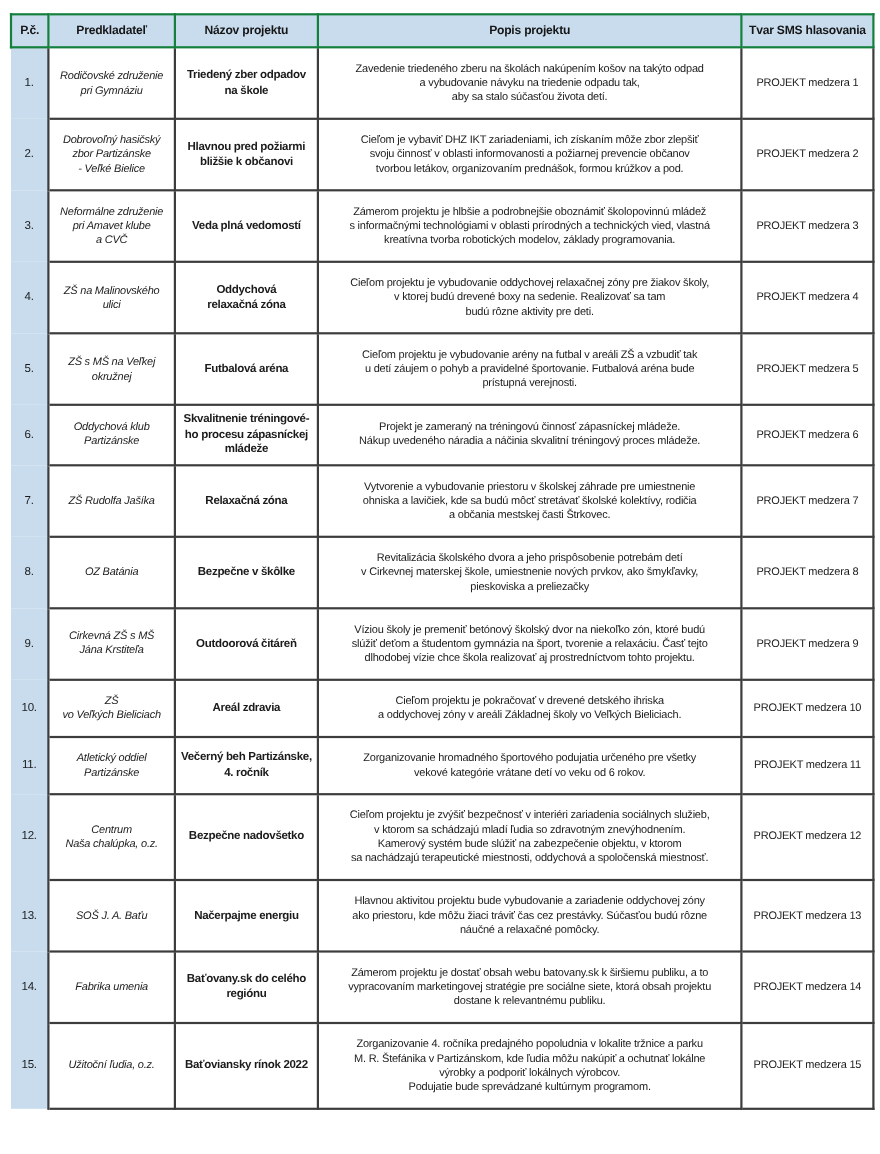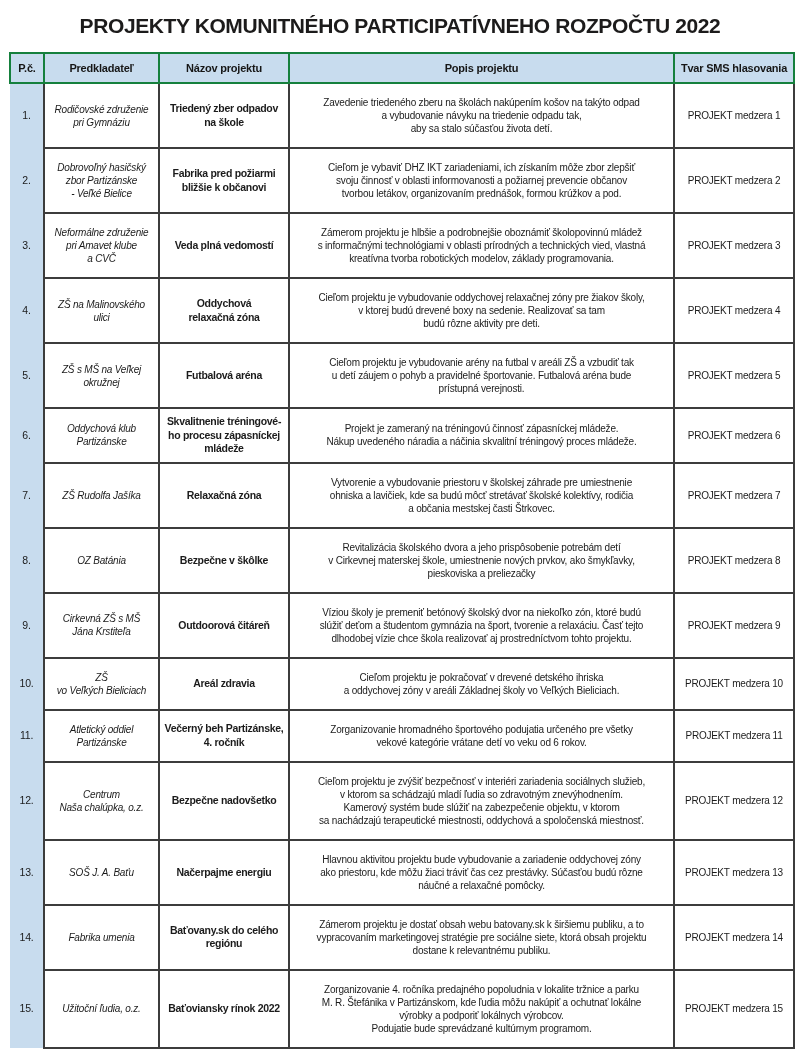--- a/index.html
+++ b/index.html
@@ -75,21 +75,20 @@
   td.cell-popis {
     white-space: pre-line;
     padding: 12px 6px;
   }
   td.cell-sms { font-size: 10px; }
 </style>
 </head>
 <body>
 
 <div class="page">
-  <div class="title">PROJEKTY KOMUNITNÉHO PARTICIPATÍVNEHO ROZPOČTU 2022</div>
 
   <table class="projects">
     <colgroup>
       <col class="c-num">
         <col class="c-pred">
         <col class="c-nazov">
         <col class="c-popis">
         <col class="c-sms">
     </colgroup>
     <thead>
@@ -112,21 +111,21 @@
 a vybudovanie návyku na triedenie odpadu tak,
 aby sa stalo súčasťou života detí.</td>
     <td class="cell-sms">PROJEKT medzera 1</td>
   </tr>
 
   <tr>
     <td class="cell-num">2.</td>
     <td class="cell-pred">Dobrovoľný hasičský
 zbor Partizánske
 - Veľké Bielice</td>
-    <td class="cell-nazov">Fabrika pred požiarmi
+    <td class="cell-nazov">Hlavnou pred požiarmi
 bližšie k občanovi</td>
     <td class="cell-popis">Cieľom je vybaviť DHZ IKT zariadeniami, ich získaním môže zbor zlepšiť
 svoju činnosť v oblasti informovanosti a požiarnej prevencie občanov
 tvorbou letákov, organizovaním prednášok, formou krúžkov a pod.</td>
     <td class="cell-sms">PROJEKT medzera 2</td>
   </tr>
 
   <tr>
     <td class="cell-num">3.</td>
     <td class="cell-pred">Neformálne združenie

